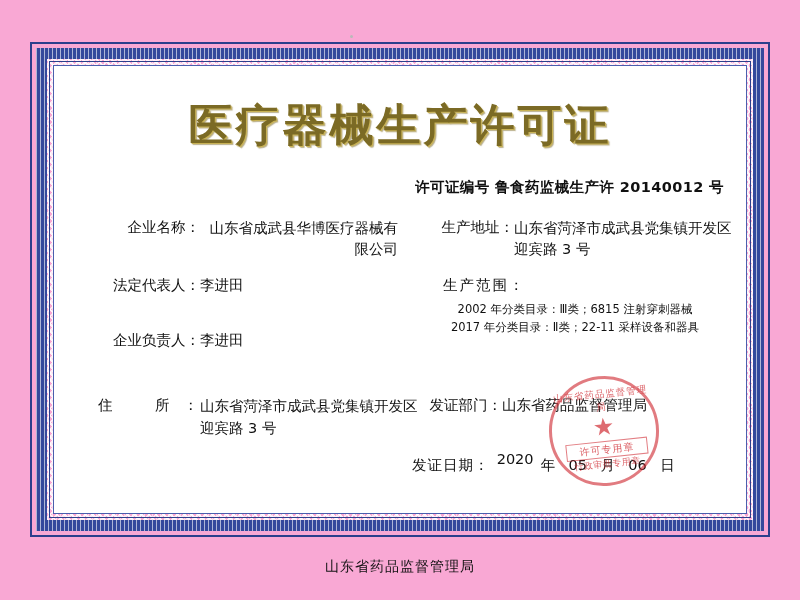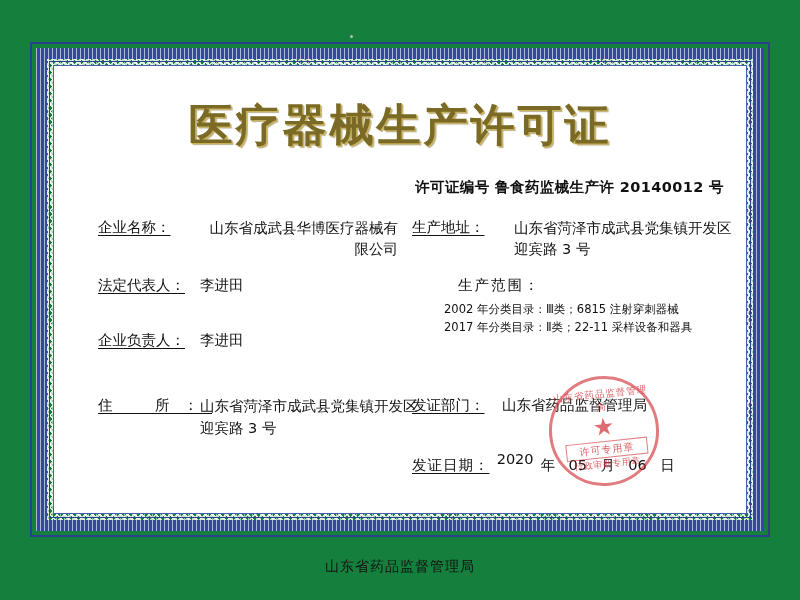--- a/index.html
+++ b/index.html
@@ -11,21 +11,21 @@
     height: 600px;
     background: #ffffff;
     font-family: "DejaVu Sans", "Liberation Sans", sans-serif;
     overflow: hidden;
   }
 
   .certificate {
     position: relative;
     width: 800px;
     height: 600px;
-    background: #15803d;
+    background: #f9a8d4;
   }
 
   
   .border-outer {
     position: absolute;
     left: 30px;
     top: 42px;
     width: 740px;
     height: 495px;
     border: 2px solid #2b3f8c;
@@ -107,22 +107,22 @@
     letter-spacing: 0.4px;
     font-weight: bold;
   }
 
   .field-label {
     font-size: 14.5px;
     color: #111;
     white-space: nowrap;
   }
   .underlined {
-    text-decoration: underline;
     text-underline-offset: 3px;
+    text-align: right;
   }
   .field-value {
     font-size: 14.5px;
     color: #111;
   }
 
   
   .row-company {
     position: absolute;
     left: 44px;
@@ -165,32 +165,33 @@
     left: 358px;
     top: 152px;
     width: 320px;
     display: flex;
   }
   .row-prodaddr .lbl { width: 102px; flex: none; }
   .row-prodaddr .val { line-height: 1.45; }
 
   .row-scope {
     position: absolute;
-    left: 352px;
+    left: 337px;
     top: 210px;
     width: 330px;
   }
   .row-scope .lbl {
     display: block;
     margin-left: 52px;
     letter-spacing: 2px;
   }
   .scope-lines {
     margin-top: 5px;
     margin-left: 38px;
+    text-align: center;
   }
   .scope-line {
     font-size: 11.5px;
     color: #111;
     line-height: 1.6;
     white-space: nowrap;
   }
 
   .row-issuer {
     position: absolute;

